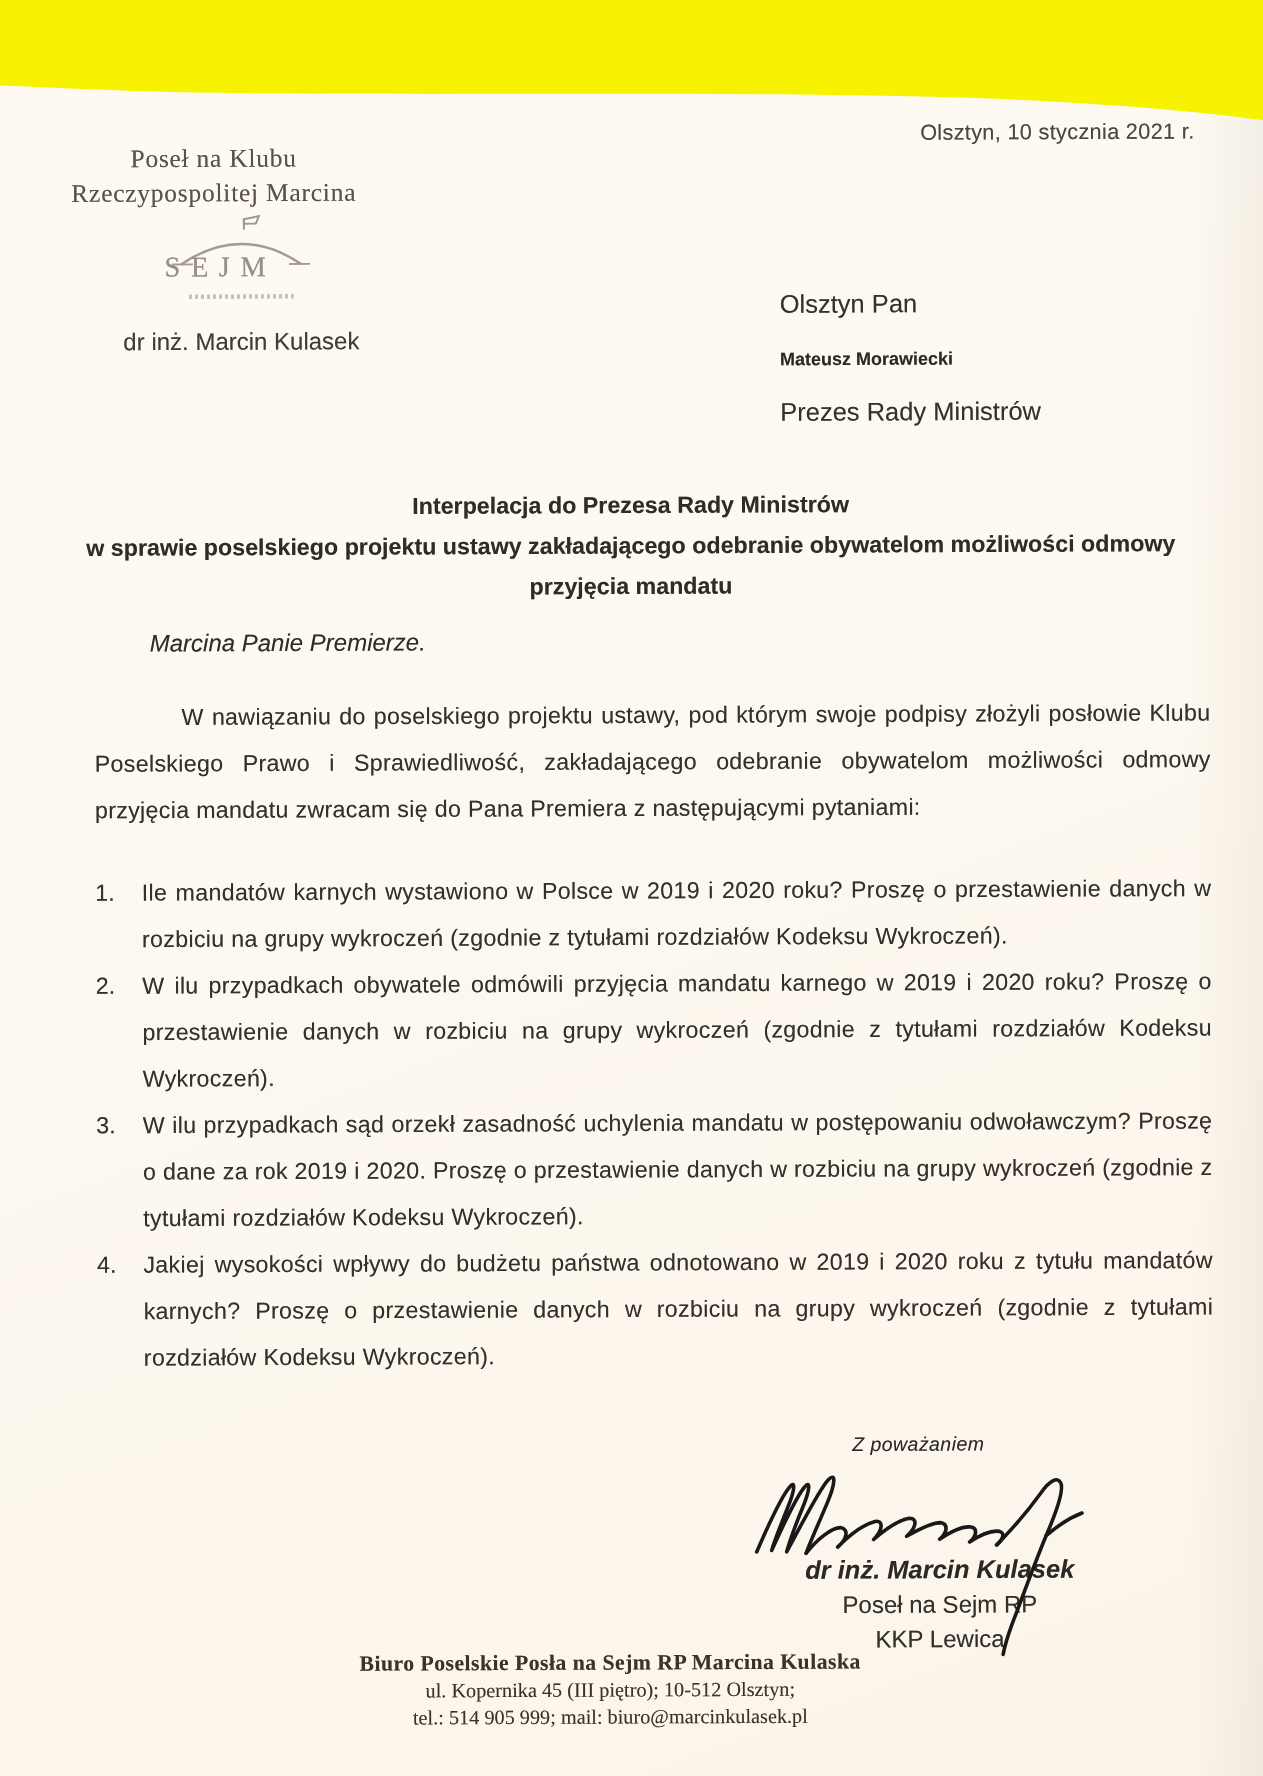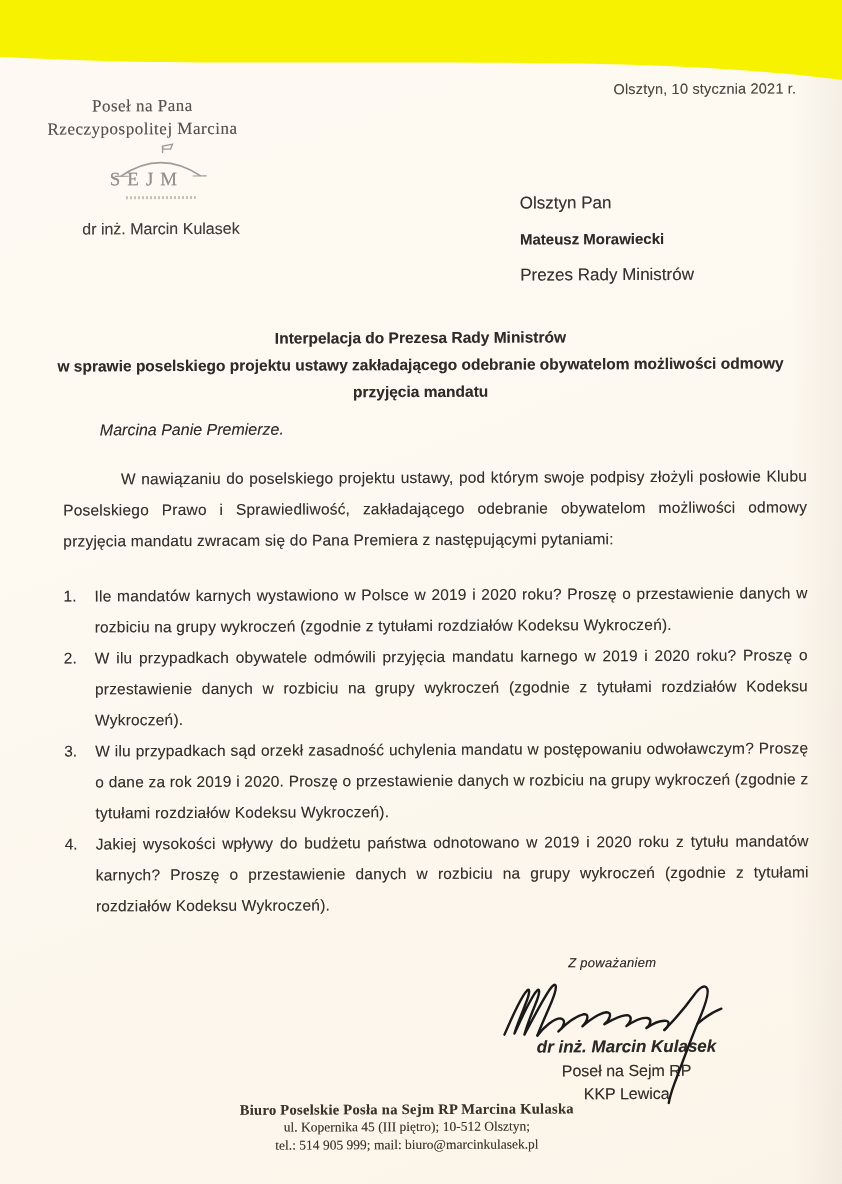--- a/index.html
+++ b/index.html
@@ -42,21 +42,21 @@
     background:repeating-linear-gradient(90deg,#b6aea5 0 2px,rgba(0,0,0,0) 2px 4px);
     opacity:.75;
   }
   .sender-name{
     position:absolute;top:219px;left:72px;width:180px;
     text-align:center;font-size:16px;color:#413c36;font-weight:500;
   }
 
   
   .addressee{position:absolute;top:186px;left:521px;font-size:17px;line-height:36px;color:#35322e;}
-  .addressee .bold{font-weight:700;font-size:15px;color:#2c2a27;}
+  .addressee .bold{font-weight:700;font-size:12px;color:#2c2a27;}
 
   
   .subject{
     position:absolute;top:324px;left:21px;width:800px;
     text-align:center;font-weight:700;font-size:15.5px;line-height:27px;color:#2e2b28;
   }
 
   
   .salutation{position:absolute;top:420px;left:100px;font-style:italic;font-size:16px;color:#2f2c29;}
   .intro{
@@ -97,21 +97,21 @@
 
 <div class="page">
 
   <svg class="yellow-band" viewBox="0 0 842 85" xmlns="http://www.w3.org/2000/svg" aria-hidden="true">
     <path d="M0,0 L842,0 L842,80 C780,72 700,66 600,64 C450,61 250,64 120,61.5 C80,60.5 35,58.5 0,57 Z" fill="#f7f300"></path>
   </svg>
 
   <div class="content">
 
     <div class="sender-title">
-      <div>Poseł na Pana</div>
+      <div>Poseł na Klubu</div>
       <div>Rzeczypospolitej  Marcina</div>
     </div>
 
     <div class="date">Olsztyn, 10 stycznia 2021 r.</div>
 
     <div class="sejm-logo">
       <svg width="100" height="36" viewBox="0 0 100 36" aria-hidden="true">
         <path d="M52,3 L62,1 L60,6 L52,6 Z" fill="none" stroke="#a09790" stroke-width="1.3"></path>
         <path d="M52,3 L52,10" fill="none" stroke="#a09790" stroke-width="1.3"></path>
         <path d="M10,33 Q50,6 90,33" fill="none" stroke="#a39a91" stroke-width="1.6"></path>

